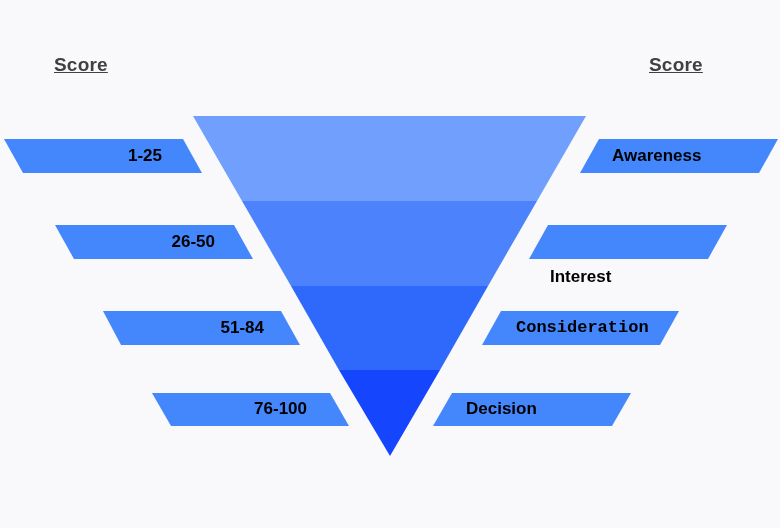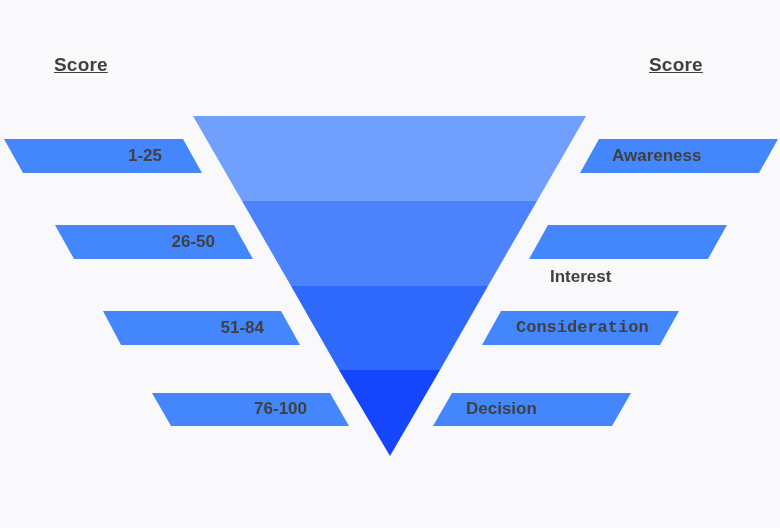--- a/index.html
+++ b/index.html
@@ -13,21 +13,21 @@
       position: absolute; top: 54px;
       font-size: 19px; font-weight: bold; color: #404040;
       letter-spacing: 0.2px;
       text-decoration: underline;
     }
     .heading.left { left: 54px; }
     .heading.right { left: 649px; }
     svg.diagram { position: absolute; left: 0; top: 0; }
     .bar-label {
       position: absolute; height: 34px; line-height: 34px;
-      color: #404040; font-weight: bold; font-size: 17px;
+      color: #000000; font-weight: bold; font-size: 17px;
       white-space: nowrap;
     }
     .bar-label.score { text-align: right; }
     .bar-label.stage { }
   </style>
 </head>
 <body>
 
 <div class="heading left">Score</div>
 <div class="heading right">Score</div>

